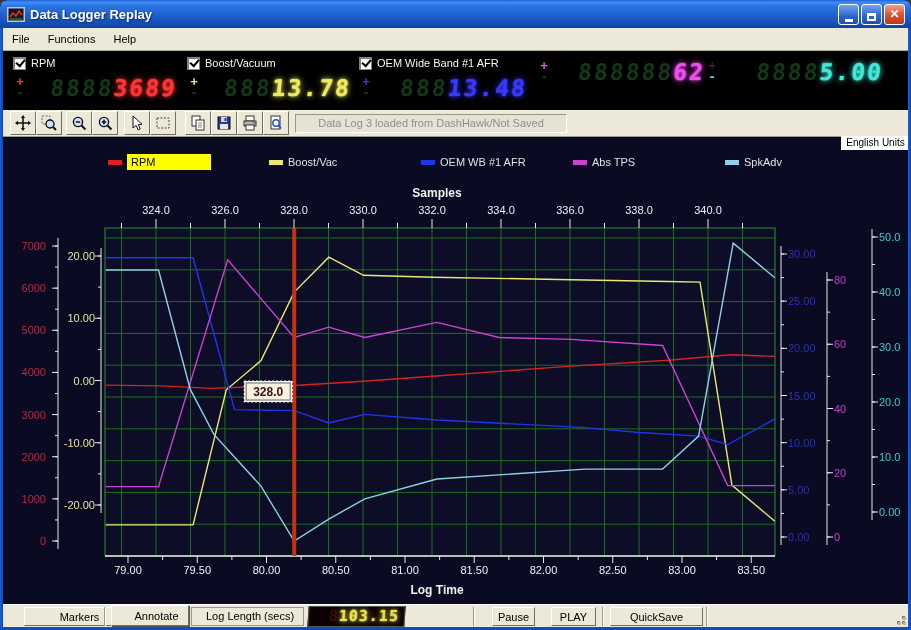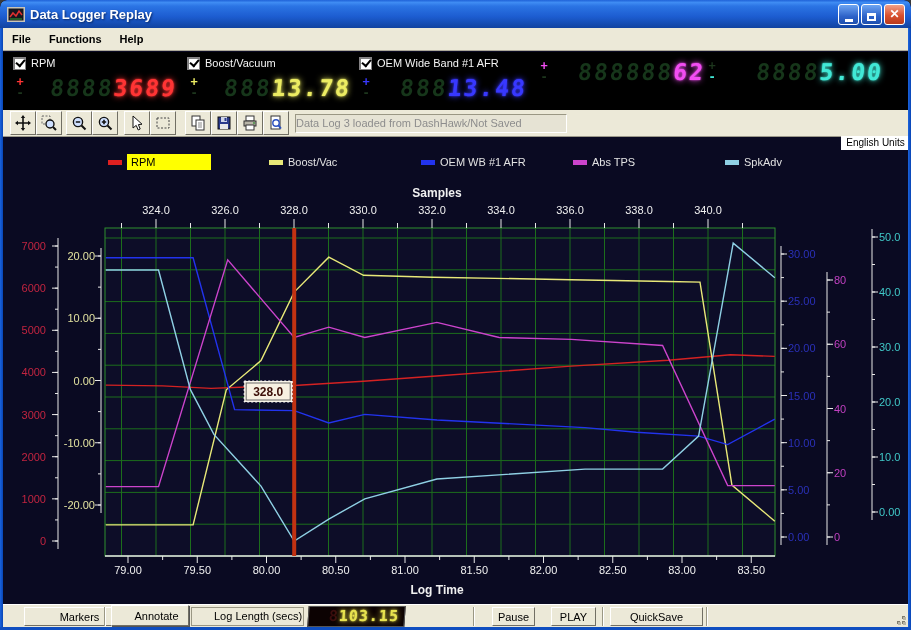--- a/index.html
+++ b/index.html
@@ -19,21 +19,21 @@
   .wb.close{background:linear-gradient(180deg,#f0a088,#d9502f 55%,#b83a1c);font-weight:bold;}
   .wb .minglyph{display:block;width:8px;height:3px;background:#fff;margin:12px auto 0;}
   .wb .maxglyph{display:block;width:9px;height:8px;border:2px solid #fff;border-top-width:3px;margin:4px auto 0;}
   
   .edge{position:absolute;background:linear-gradient(90deg,#1b63dd,#0845b5);z-index:30;}
   .edge-l{left:0;top:28px;width:3px;height:602px;}
   .edge-r{right:0;top:28px;width:3px;height:602px;}
   .edge-b{left:0;bottom:0;width:911px;height:3px;background:#0f4ec0;}
   
   .menubar{position:absolute;left:3px;top:28px;width:905px;height:23px;background:#ECE9D8;
-           display:flex;align-items:center;font-size:11px;color:#000;border-bottom:1px solid #aca899;font-weight:bold;}
+           display:flex;align-items:center;font-size:11px;color:#000;border-bottom:1px solid #aca899;}
   .menu-item{padding:3px 9px;cursor:default;}
   
   .ledpanel{position:absolute;left:3px;top:52px;width:905px;height:58px;background:#000;}
   .chan{position:absolute;top:3px;height:52px;}
   .chan-head{display:flex;align-items:center;gap:5px;height:16px;}
   .cb{width:13px;height:13px;background:#fff;border:1px solid #848284;
       box-shadow:inset 1px 1px 0 #808080;position:relative;cursor:pointer;flex:0 0 13px;}
   .cb:after{content:"";position:absolute;left:2px;top:1px;width:7px;height:4px;
       border-left:2px solid #000;border-bottom:2px solid #000;transform:rotate(-50deg);}
   .chan-label{color:#f4f4f4;font-size:11px;white-space:nowrap;}
@@ -45,40 +45,40 @@
   .ghost{color:#16361a;text-shadow:none;}
   .lit{text-shadow:0 0 6px currentColor,0 0 2px currentColor;}
   
   .toolbar{position:absolute;left:3px;top:110px;width:905px;height:27px;background:#ECE9D8;
            border-bottom:1px solid #9b988a;}
   .tb{position:absolute;top:1px;width:26px;height:24px;background:#ECE9D8;padding:3px;
       border:1px solid;border-color:#fff #716f64 #716f64 #fff;cursor:pointer;}
   .tb svg{display:block;}
   .status{position:absolute;left:292px;top:4px;width:272px;height:19px;background:#e6e3d4;
       border:1px solid;border-color:#9a9784 #fff #fff #9a9784;color:#8d8d8d;
-      font-size:11px;text-align:left;line-height:17px;overflow:hidden;white-space:nowrap;}
+      font-size:11px;text-align:center;line-height:17px;overflow:hidden;white-space:nowrap;}
   
   .content{position:absolute;left:3px;top:137px;width:905px;height:467px;background:#0a0a22;}
   #chart-svg{position:absolute;left:3px;top:137px;}
   .units-box{position:absolute;left:841px;top:136px;width:69px;height:14px;background:#fff;
       color:#000;font-size:10px;line-height:14px;text-align:center;z-index:5;}
   .legend{position:absolute;left:0;top:152px;width:911px;height:20px;z-index:5;}
   .lg-item{position:absolute;top:0;height:20px;display:flex;align-items:center;}
   .lg-swatch{width:14px;height:5px;margin-right:5px;}
   .lg-label{font-size:11px;color:#e2e2e2;white-space:nowrap;}
   .lg-label.hl{background:#ffff00;color:#000;padding:2px 4px;width:84px;}
   
   .bottombar{position:absolute;left:3px;top:604px;width:905px;height:23px;background:#ECE9D8;
       border-top:1px solid #fff;}
   .bbtn{position:absolute;top:2px;height:19px;background:#ECE9D8;border:1px solid;
       border-color:#fff #716f64 #716f64 #fff;font-family:"Liberation Sans",sans-serif;
       font-size:11px;color:#000;cursor:pointer;padding:0;}
   .bbtn.raised{top:0px;height:21px;box-shadow:1px 1px 0 #555;padding-left:13px;}
   .bpanel{position:absolute;top:2px;height:19px;background:#ECE9D8;border:1px solid #9a9784;
-      font-size:11px;color:#000;line-height:17px;padding-left:22px;}
+      font-size:11px;color:#000;line-height:17px;padding-left:14px;}
   .bled{position:absolute;top:1px;height:21px;background:#0c0202;border:1px solid #555;
       font:bold 15px "DejaVu Sans Mono",monospace;letter-spacing:1px;text-align:right;
       line-height:19px;padding-right:5px;transform:skewX(-4deg);}
   .bled .ghost{color:#3a0d0d;}
   .bsep{position:absolute;top:2px;width:2px;height:19px;border-left:1px solid #9a9784;border-right:1px solid #fff;}
   .grip{position:absolute;right:2px;top:6px;width:14px;height:14px;}
   .grip i{position:absolute;width:3px;height:3px;background:#b8b5a5;box-shadow:-1px -1px 0 #807d6e;}
 </style>
 </head>
 <body>

